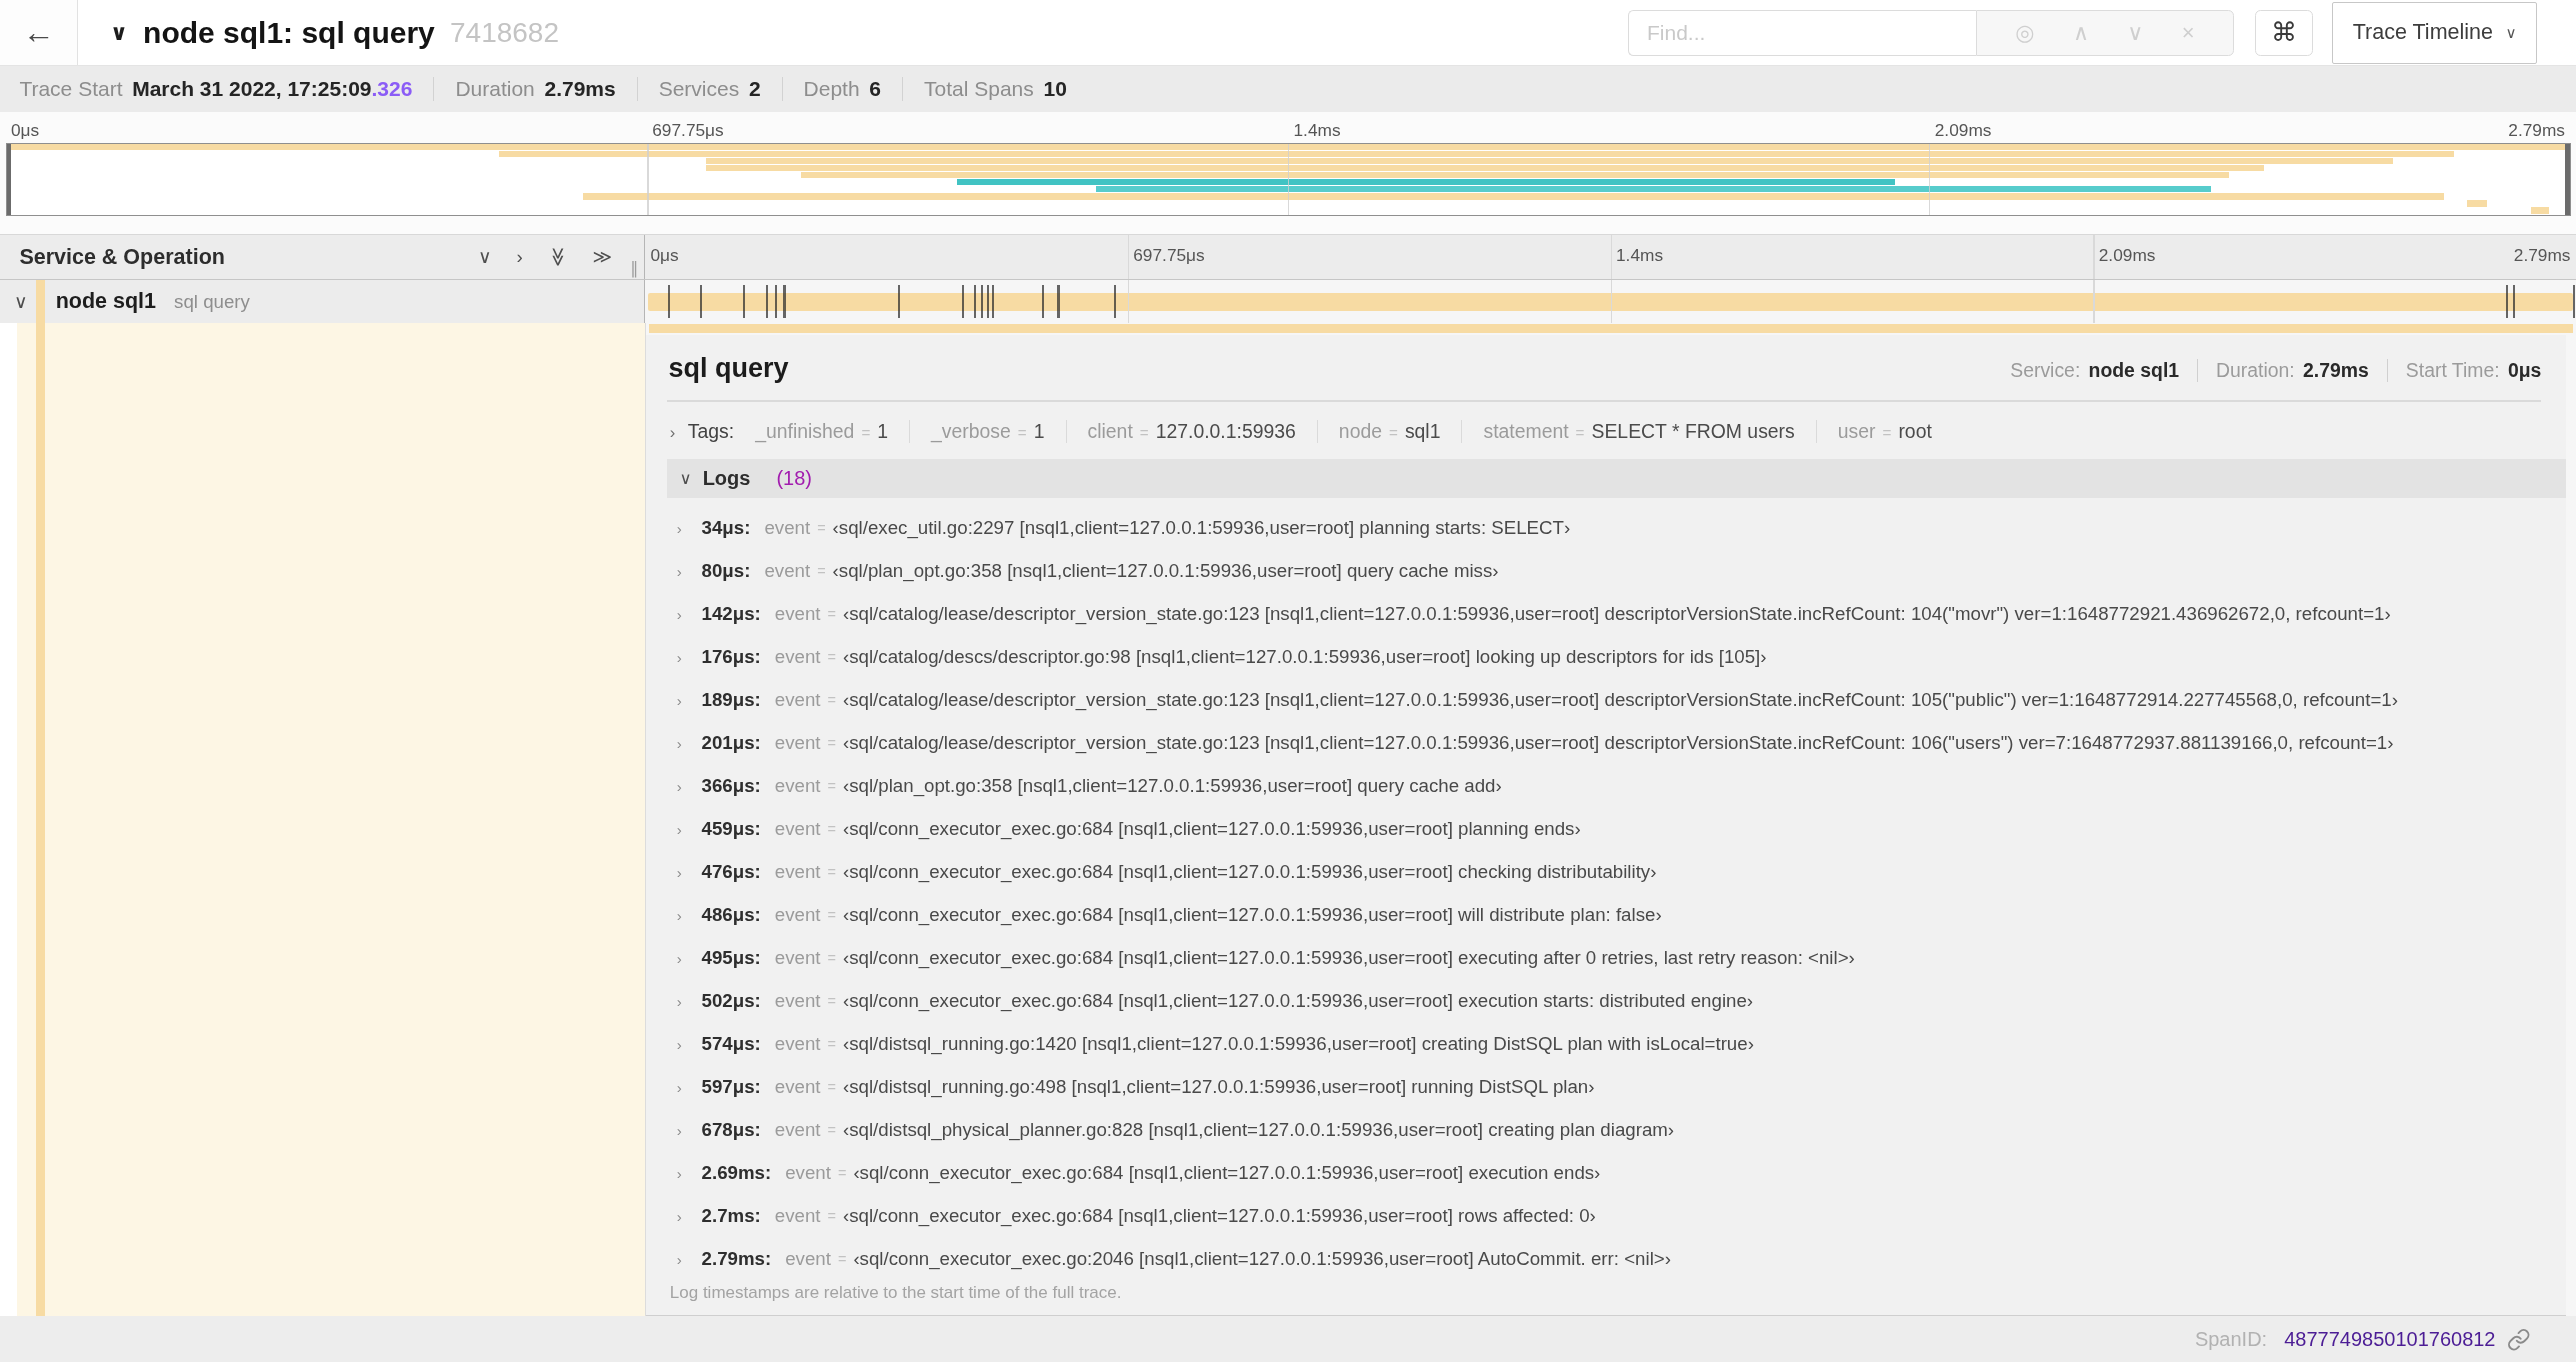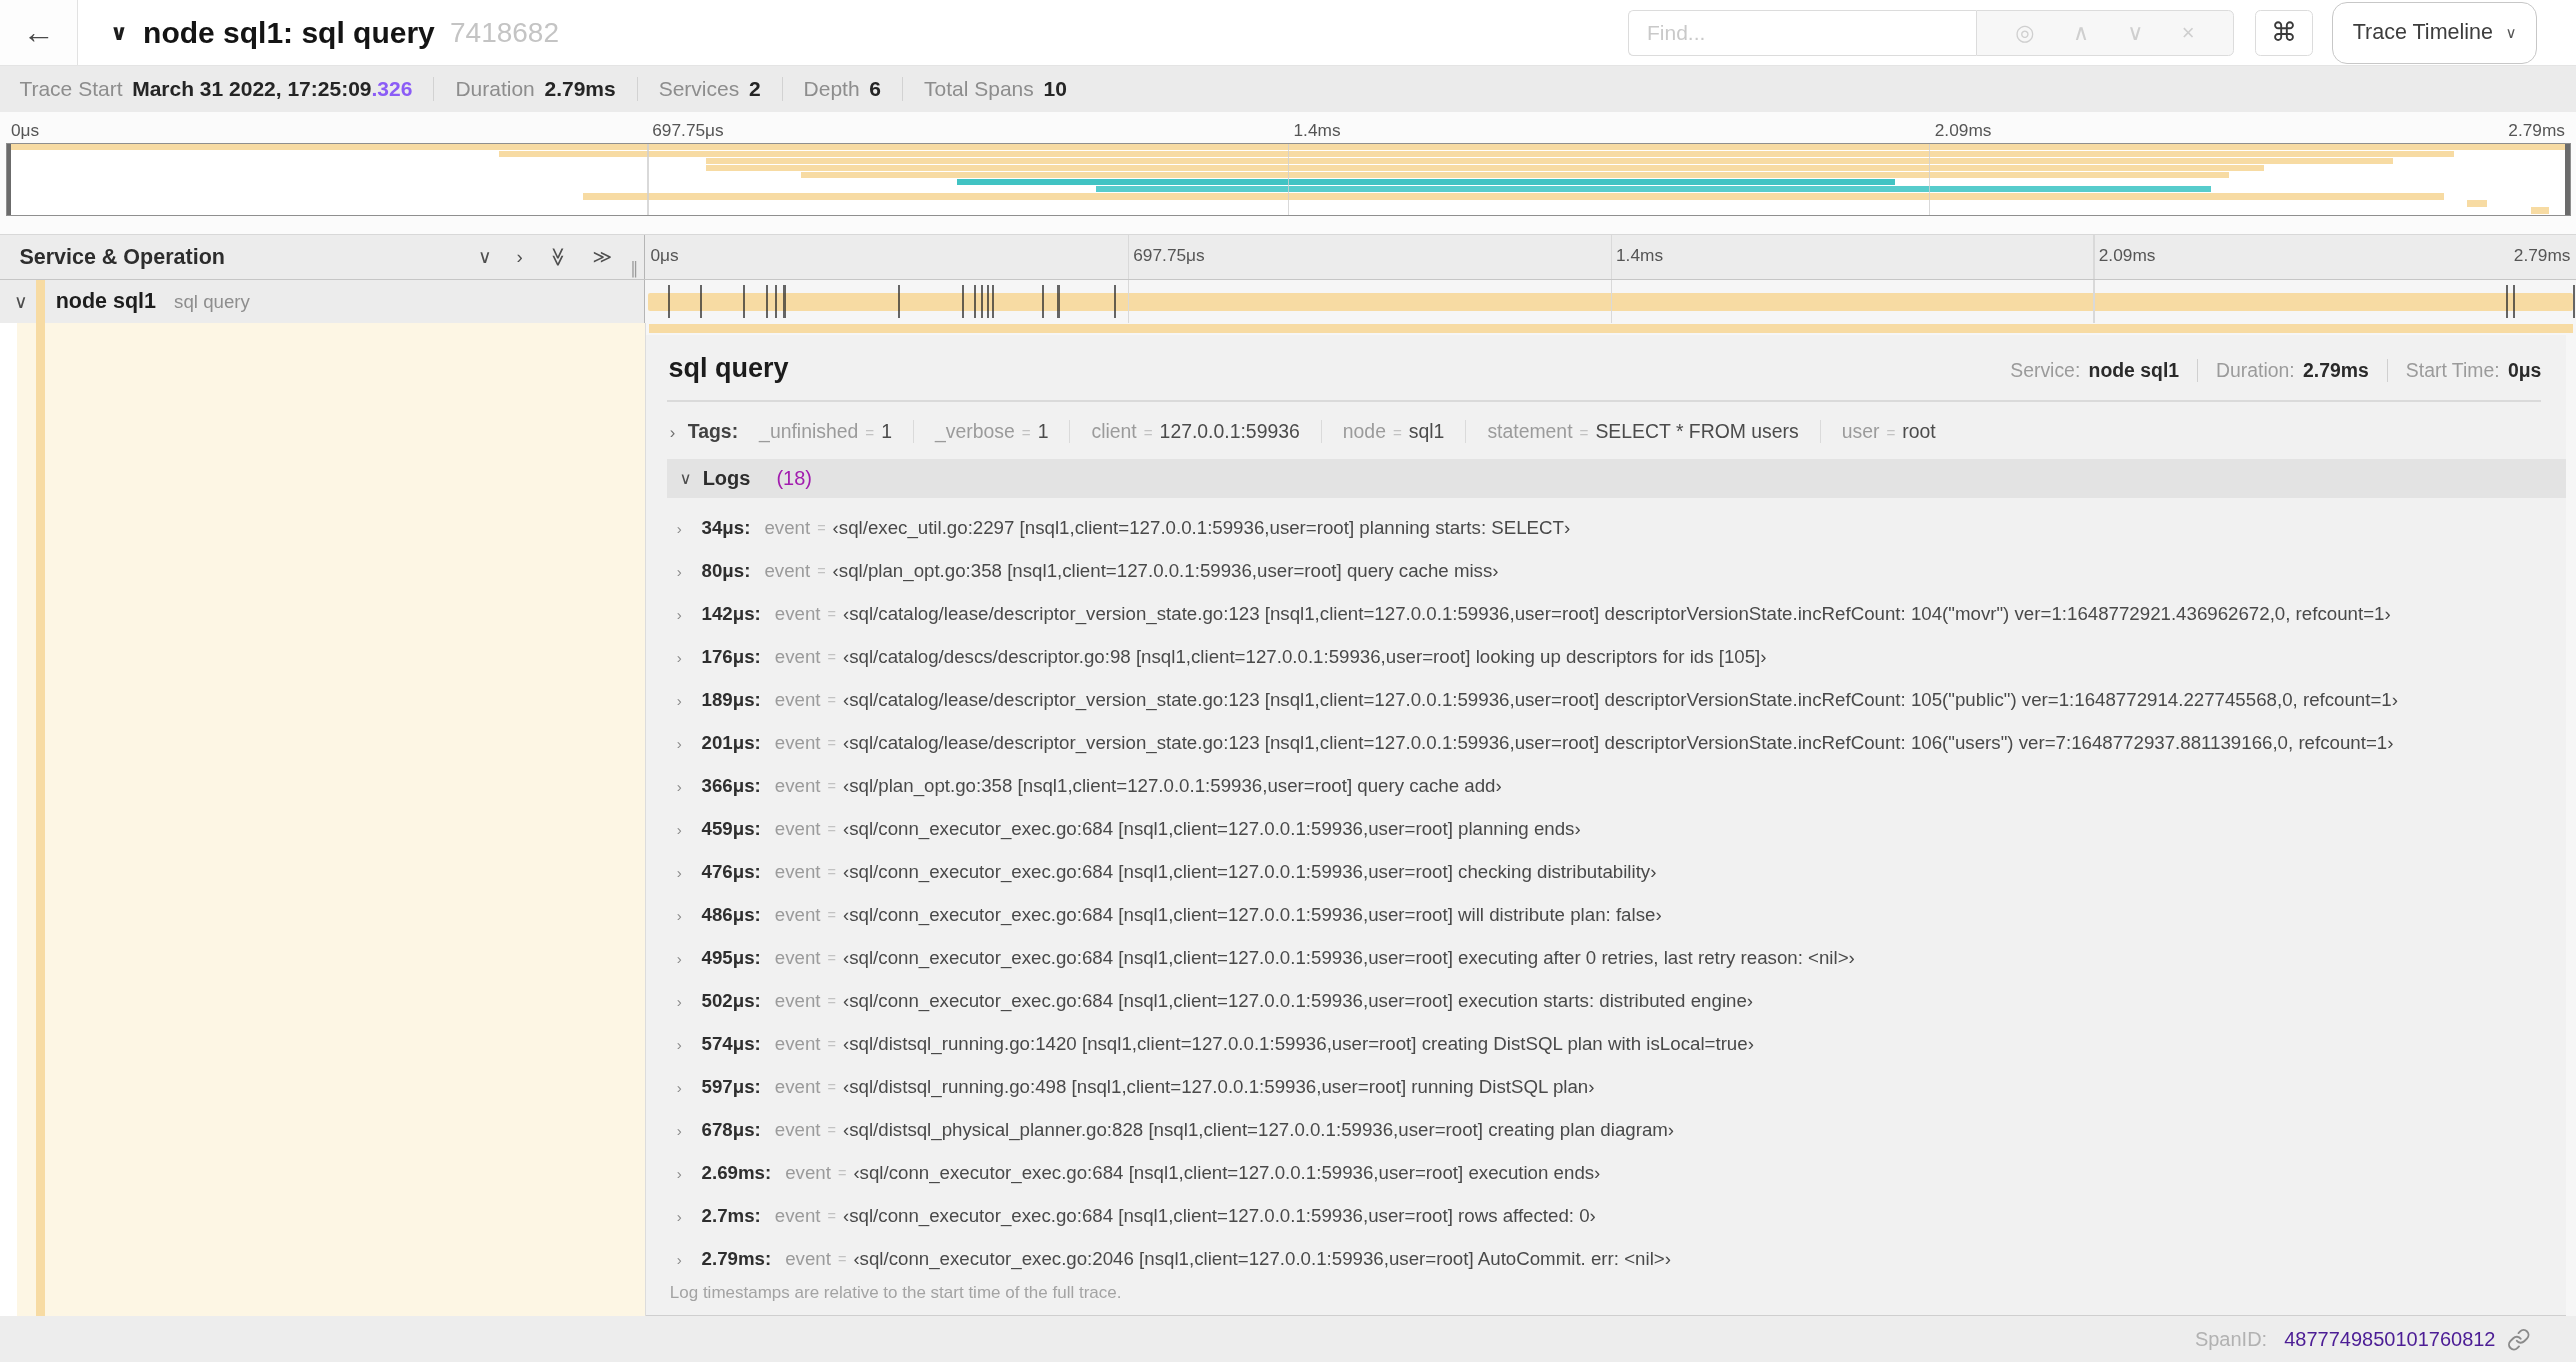--- a/index.html
+++ b/index.html
@@ -16,21 +16,21 @@
   .tchev { font-size: 22px; font-weight: 700; color: #1c1c1c; margin-right: 15.2px; }
   .pagetitle { font-size: 30px; font-weight: 700; color: #141414; }
   .traceid { font-size: 28px; color: #c4c4c4; margin-left: 15.2px; }
   .hright { margin-left: auto; display: flex; align-items: center; padding-right: 39px; }
   .findgroup { display: flex; height: 46px; }
   .find-input { width: 348px; height: 46px; border: 1.4px solid #dcdcdc; border-right: none; border-radius: 5.5px 0 0 5.5px; padding: 0 18px; font-size: 21px; color: #444; background: #fff; outline: none; font-family: inherit; }
   .find-input::placeholder { color: #c9c9c9; }
   .findbtns { width: 258px; height: 46px; border: 1.4px solid #dcdcdc; border-radius: 0 5.5px 5.5px 0; background: #f7f7f7; display: flex; align-items: center; justify-content: space-evenly; }
   .findbtns span { color: #cfcfcf; font-size: 22px; cursor: pointer; }
   .kbd-btn { margin-left: 21px; width: 58px; height: 46px; border: 1.4px solid #dcdcdc; border-radius: 5.5px; background: #fff; font-size: 26px; color: #3a3a3a; display: flex; align-items: center; justify-content: center; cursor: pointer; }
-  .viewsel { margin-left: 19.4px; height: 62px; border: 1.4px solid #c7c7c7; border-radius: 15px; background: #fff; padding: 0 19.4px; font-size: 21.5px; color: #3d3d3d; display: flex; align-items: center; gap: 12.5px; cursor: pointer; font-family: inherit; }
+  .viewsel { margin-left: 19.4px; height: 62px; border: 1.4px solid #c7c7c7; border-radius: 2px; background: #fff; padding: 0 19.4px; font-size: 21.5px; color: #3d3d3d; display: flex; align-items: center; gap: 12.5px; cursor: pointer; font-family: inherit; }
   .vchev { font-size: 15.2px; color: #555; }
 
   
   .infobar { height: 46px; flex: none; background: #ebebeb; display: flex; align-items: center; padding-left: 19.4px; }
   .sumitem { display: flex; align-items: baseline; font-size: 21px; }
   .sumitem + .sumitem { border-left: 1.4px solid #d2d2d2; margin-left: 21px; padding-left: 21px; }
   .sumlbl { color: #8d8d8d; margin-right: 9.7px; }
   .sumval { color: #252525; font-weight: 700; }
   .sumsuf { color: #8b5cf6; font-weight: 700; }
   .sumsuf:empty { display: none; }
@@ -82,21 +82,21 @@
   .cardhead { display: flex; align-items: baseline; padding: 18px 25px 0 1.4px; flex: none; }
   .dtitle { font-size: 27px; font-weight: 700; color: #1c1c1c; }
   .meta { margin-left: auto; display: flex; align-items: baseline; font-size: 19.4px; }
   .metaitem { display: flex; align-items: baseline; }
   .metaitem + .metaitem { border-left: 1.4px solid #d0d0d0; margin-left: 18px; padding-left: 18px; }
   .metalbl { color: #9b9b9b; margin-right: 8.3px; }
   .metaval { color: #2a2a2a; font-weight: 700; }
   .carddiv { height: 1.4px; background: #dadada; margin: 16.6px 25px 0 0; flex: none; }
   .tagsrow { display: flex; align-items: baseline; padding: 18px 0 7px 2.8px; font-size: 19.4px; cursor: pointer; flex: none; white-space: nowrap; }
   .tchev2 { color: #6f6f6f; font-size: 16.6px; }
-  .tagslbl { font-weight: 700; color: #424242; margin-left: 12.5px; }
+  .tagslbl { font-weight: 400; color: #424242; margin-left: 12.5px; }
   .tagitem { display: flex; align-items: baseline; margin-left: 21px; }
   .tagitem + .tagitem { border-left: 1.4px solid #dadada; padding-left: 21px; }
   .tagkey { color: #9b9b9b; }
   .tageq { color: #c2c2c2; font-size: 15.2px; margin: 0 7px; }
   .tagval { color: #4b4b4b; }
   .logs { margin-top: 9.7px; display: flex; flex-direction: column; min-height: 0; flex: 1; }
   .logshead { height: 39px; flex: none; background: #e3e3e3; display: flex; align-items: center; padding-left: 12.5px; margin-right: 0; cursor: pointer; }
   .logschev { color: #4d4d4d; font-size: 16.6px; }
   .logslbl { font-weight: 700; color: #2d2d2d; font-size: 20px; margin-left: 11px; }
   .logscount { color: #a21caf; font-size: 20px; margin-left: 26px; }

